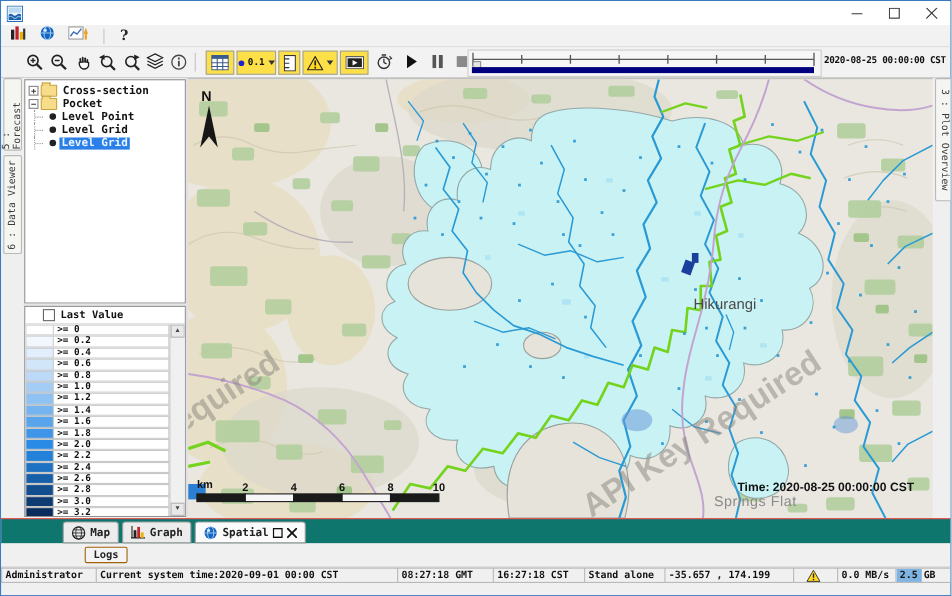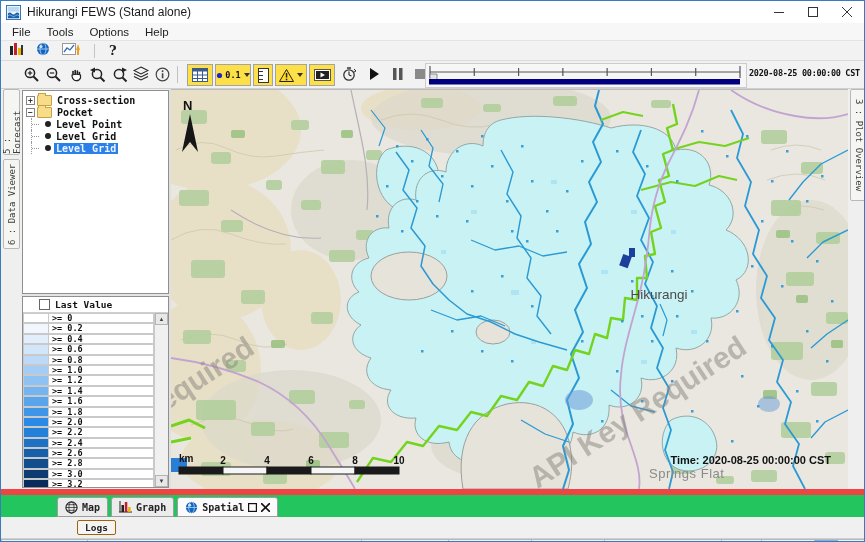--- a/index.html
+++ b/index.html
@@ -57,21 +57,21 @@
   .legend-list{flex:1;}
   .lrow{display:flex;height:10.4px;box-sizing:border-box;}
   .lswatch{width:26px;border:1px solid #c9c9c9;box-sizing:border-box;flex:0 0 auto;}
   .llabel{flex:1;border:1px solid #c9c9c9;border-left:none;background:#fff;
           font-family:"DejaVu Sans Mono",monospace;font-size:8.5px;font-weight:bold;line-height:9px;padding-left:3px;box-sizing:border-box;}
   .lscroll{width:13px;background:#f0f0f0;border-left:1px solid #c9c9c9;display:flex;flex-direction:column;justify-content:space-between;flex:0 0 auto;}
   .sbtn{height:12px;background:#e8e8e8;border:1px solid #b5b5b5;display:flex;align-items:center;justify-content:center;font-size:6px;color:#444;box-sizing:border-box;}
   .vsplit{width:2px;background:#e0e0e0;flex:0 0 auto;}
   .mapwrap{width:677px;height:399px;position:relative;background:#e9e7e0;border-top:1px solid #bbb;flex:0 0 auto;overflow:hidden;}
   
-  .docktabs{height:22px;background:#22c55e;border-top:6px solid #ef4444;display:flex;align-items:flex-end;padding-left:56px;gap:3px;}
+  .docktabs{height:22px;background:#0f766e;border-top:1px solid #ef4444;display:flex;align-items:flex-end;padding-left:56px;gap:3px;}
   .dtab{height:18px;border:1px solid #9d9d9d;border-radius:3px 3px 0 0;background:#ececec;display:flex;align-items:center;gap:4px;padding:0 7px;
         font-family:"DejaVu Sans Mono",monospace;font-size:10px;font-weight:bold;color:#222;}
   .dtab.active{background:#fbfbfb;}
   .logsrow{height:21px;background:#f0f0f0;display:flex;align-items:center;padding-left:76px;}
   .logs-chip{border:1px solid #a16207;border-radius:2px;background:#f4f4f4;font-family:"DejaVu Sans Mono",monospace;font-size:9.5px;font-weight:bold;padding:1px 7px;color:#222;}
   
   .statusbar{height:14px;background:#f0f0f0;display:flex;border-top:1px solid #cfcfcf;box-sizing:border-box;}
   .scell{border:1px solid #b9b9b9;border-right:none;box-sizing:border-box;height:14px;display:flex;align-items:center;padding-left:3px;
          font-family:"DejaVu Sans Mono",monospace;font-size:9px;font-weight:bold;color:#111;white-space:nowrap;overflow:hidden;position:relative;}
   .scell:last-child{border-right:1px solid #b9b9b9;}
@@ -84,46 +84,39 @@
 
 <div class="app">
 
   <div class="titlebar">
     <svg class="app-icon" viewBox="0 0 16 16">
       <rect x="0.5" y="0.5" width="15" height="15" fill="#eef6fc" stroke="#2b6cb8"></rect>
       <rect x="2" y="2" width="12" height="5" fill="#bcd9f2"></rect>
       <path d="M2,9 q2,-2 4,0 t4,0 t4,0 v5 h-12 z" fill="#1d5fa8"></path>
       <path d="M2,11.5 q2,-2 4,0 t4,0 t4,0" stroke="#7db7e8" fill="none"></path>
     </svg>
-    <span class="title-text">Hikurangi FEWS  (Stand alone)</span>
     <span class="title-spacer"></span>
     <span class="win-btn">
         <svg width="11" height="11">
           <line x1="0" y1="5.5" x2="10" y2="5.5" stroke="#333" stroke-width="1"></line>
         </svg>
       </span>
     <span class="win-btn">
         <svg width="11" height="11">
           <rect x="0.5" y="0.5" width="9" height="9" fill="none" stroke="#333"></rect>
         </svg>
       </span>
     <span class="win-btn">
         <svg width="11" height="11">
           <line x1="0" y1="0" x2="10" y2="10" stroke="#333"></line>
           <line x1="10" y1="0" x2="0" y2="10" stroke="#333"></line>
         </svg>
       </span>
   </div>
 
-  <div class="menubar" id="menubar">
-      <span class="menu-item">File</span>
-      <span class="menu-item">Tools</span>
-      <span class="menu-item">Options</span>
-      <span class="menu-item">Help</span>
-    </div>
 
   <div class="toolbar1">
     <span><svg width="15" height="14" viewBox="0 0 15 14">
           <rect x="1" y="4" width="3" height="9" fill="#222"></rect>
           <rect x="5" y="1" width="3" height="12" fill="#c0202a"></rect>
           <rect x="9" y="6" width="3" height="7" fill="#e8b400"></rect>
           <rect x="12" y="3" width="2" height="10" fill="#333"></rect>
         </svg></span>
     <span><svg width="14" height="14" viewBox="0 0 14 14">
           <circle cx="7" cy="7" r="6" fill="#1565c0"></circle>

